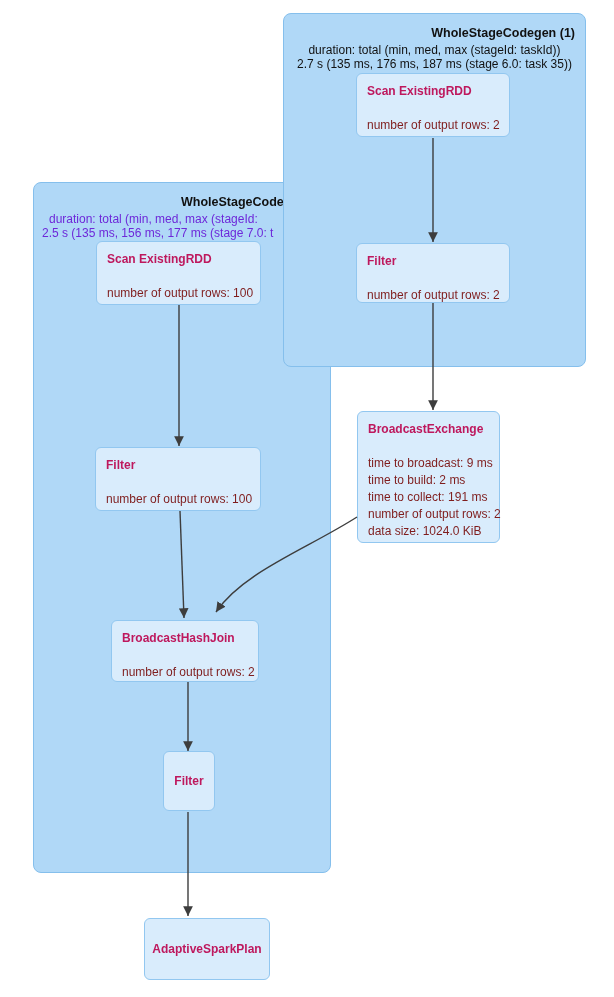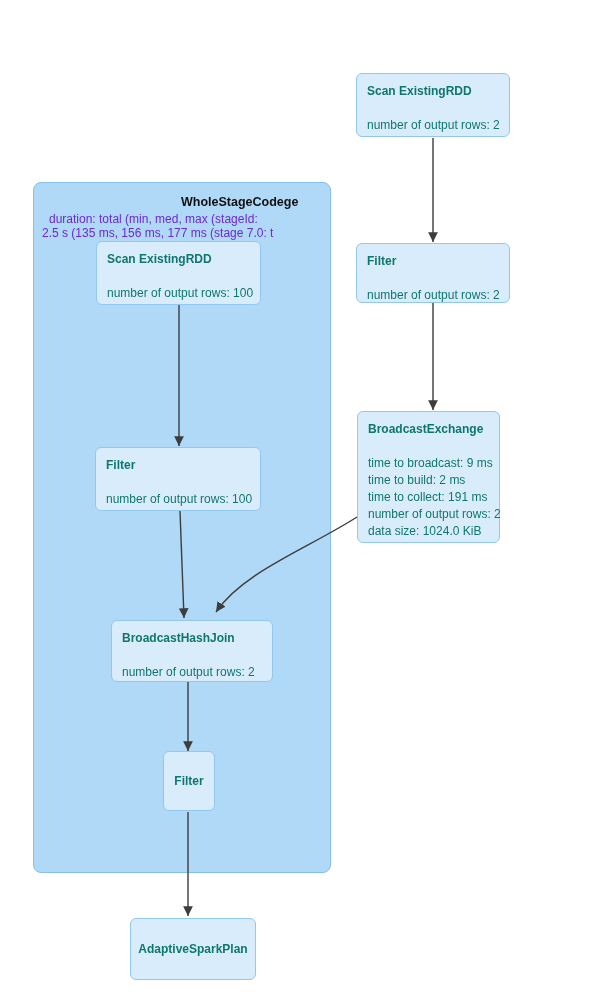--- a/index.html
+++ b/index.html
@@ -19,45 +19,52 @@
   .cluster-wsc1 .cluster-label{right:10px;}
   .cluster-wsc2 .cluster-label{left:147px;}
   .cluster-duration{position:absolute;font-size:12px;line-height:14px;white-space:nowrap;color:#6d28d9;}
   .cluster-wsc1 .duration-block{position:absolute;left:0;right:0;top:29px;text-align:center;font-size:12px;line-height:14px;color:#111;}
   .cluster-wsc2 .dur1{left:15px;top:29px;}
   .cluster-wsc2 .dur2{left:8px;top:43px;text-align:right;}
   .node{
     position:absolute;background:#d9ecfc;border:1px solid #92c7f0;border-radius:6px;
     box-sizing:border-box;z-index:3;font-size:12px;
   }
-  .node-title{position:absolute;top:10px;left:10px;font-weight:bold;white-space:nowrap;color:#0f766e;}
-  .node-metrics{position:absolute;top:43px;left:10px;line-height:17px;white-space:nowrap;color:#0f766e;}
+  .node-title{position:absolute;top:10px;left:10px;font-weight:bold;white-space:nowrap;color:#be185d;}
+  .node-metrics{position:absolute;top:43px;left:10px;line-height:17px;white-space:nowrap;color:#7f1d1d;}
   .node.centered{display:flex;align-items:center;justify-content:center;}
   .node.centered .node-title{position:static;}
   .node-scan1{left:356px;top:73px;width:154px;height:64px;}
   .node-filter1{left:356px;top:243px;width:154px;height:60px;}
   .node-scan2{left:96px;top:241px;width:165px;height:64px;}
   .node-filter2{left:95px;top:447px;width:166px;height:64px;}
   .node-bexch{left:357px;top:411px;width:143px;height:132px;}
-  .node-bhj{left:111px;top:620px;width:162px;height:62px;}
+  .node-bhj{left:111px;top:620px;width:148px;height:62px;}
   .node-project{left:163px;top:751px;width:52px;height:60px;}
-  .node-asp{left:130px;top:918px;width:126px;height:62px;}
+  .node-asp{left:144px;top:918px;width:126px;height:62px;}
   .edge-layer{position:absolute;left:0;top:0;z-index:4;pointer-events:none;}
 </style>
 </head>
 <body>
 
 <div class="canvas">
 
   <div class="cluster cluster-wsc2">
     <div class="cluster-label">WholeStageCodege</div>
     <div class="cluster-duration dur1">duration: total (min, med, max (stageId: </div>
     <div class="cluster-duration dur2">2.5 s (135 ms, 156 ms, 177 ms (stage 7.0: t</div>
   </div>
 
+  <div class="cluster cluster-wsc1">
+    <div class="cluster-label">WholeStageCodegen (1)</div>
+    <div class="duration-block">
+      <div>duration: total (min, med, max (stageId: taskId))</div>
+      <div>2.7 s (135 ms, 176 ms, 187 ms (stage 6.0: task 35))</div>
+    </div>
+  </div>
 
   <div class="node node-scan1">
     <div class="node-title">Scan ExistingRDD</div>
     <div class="node-metrics">number of output rows: 2</div>
   </div>
 
   <div class="node node-filter1">
     <div class="node-title">Filter</div>
     <div class="node-metrics">number of output rows: 2</div>
   </div>

